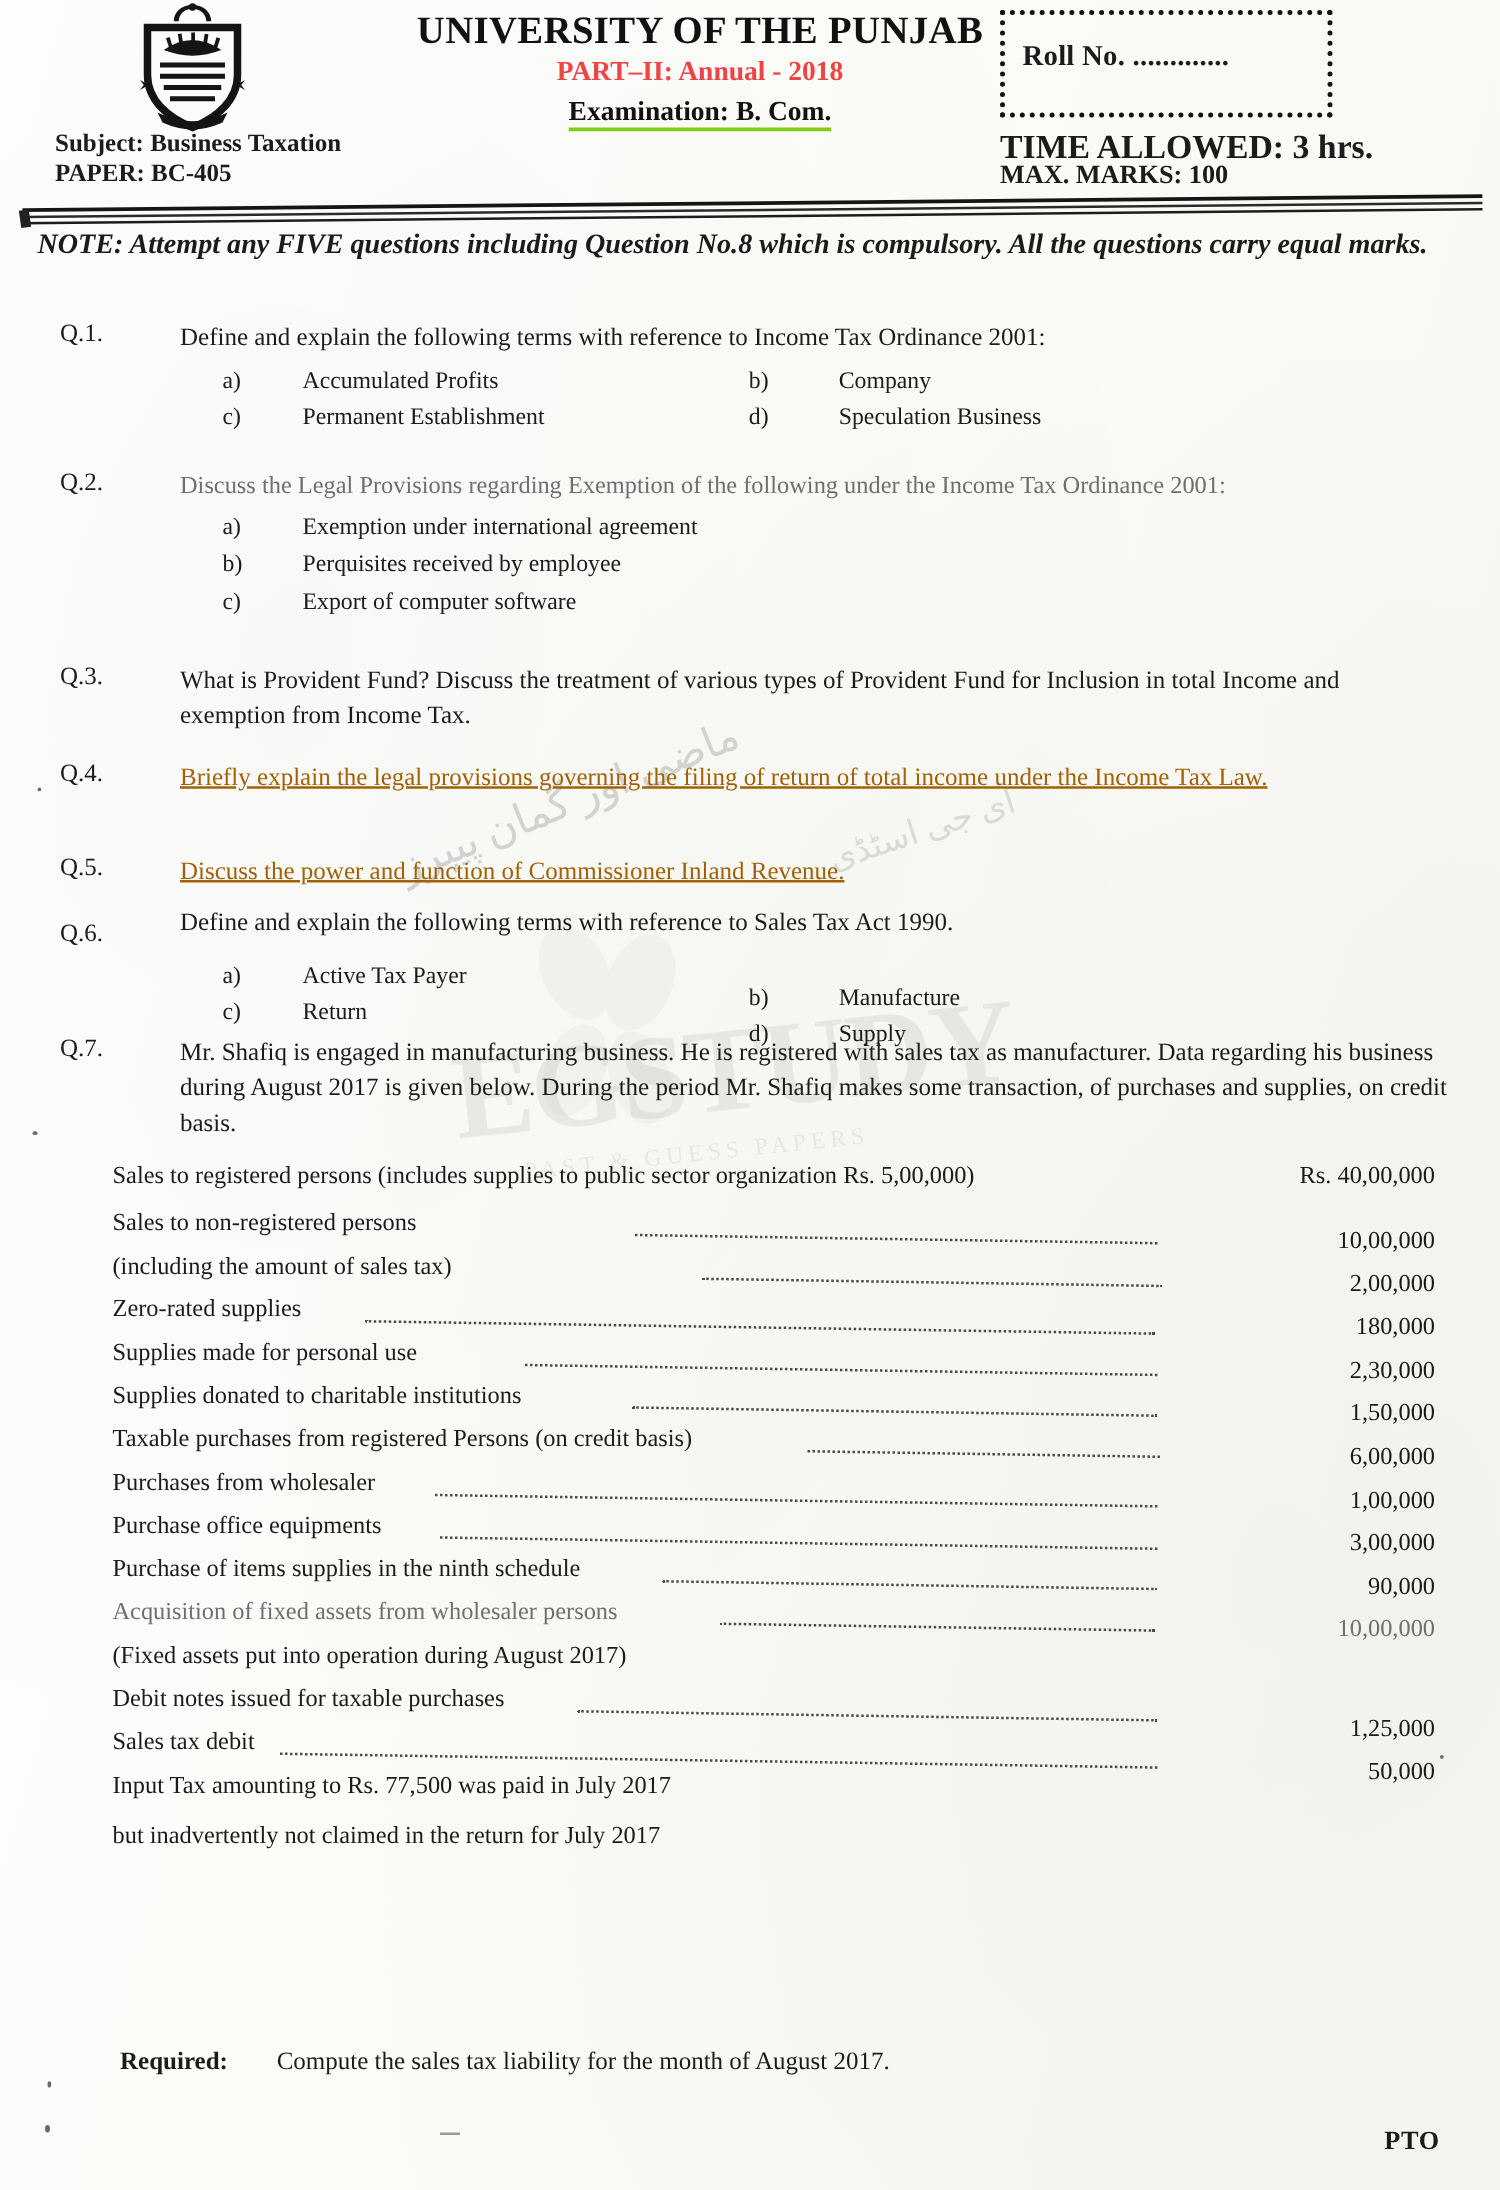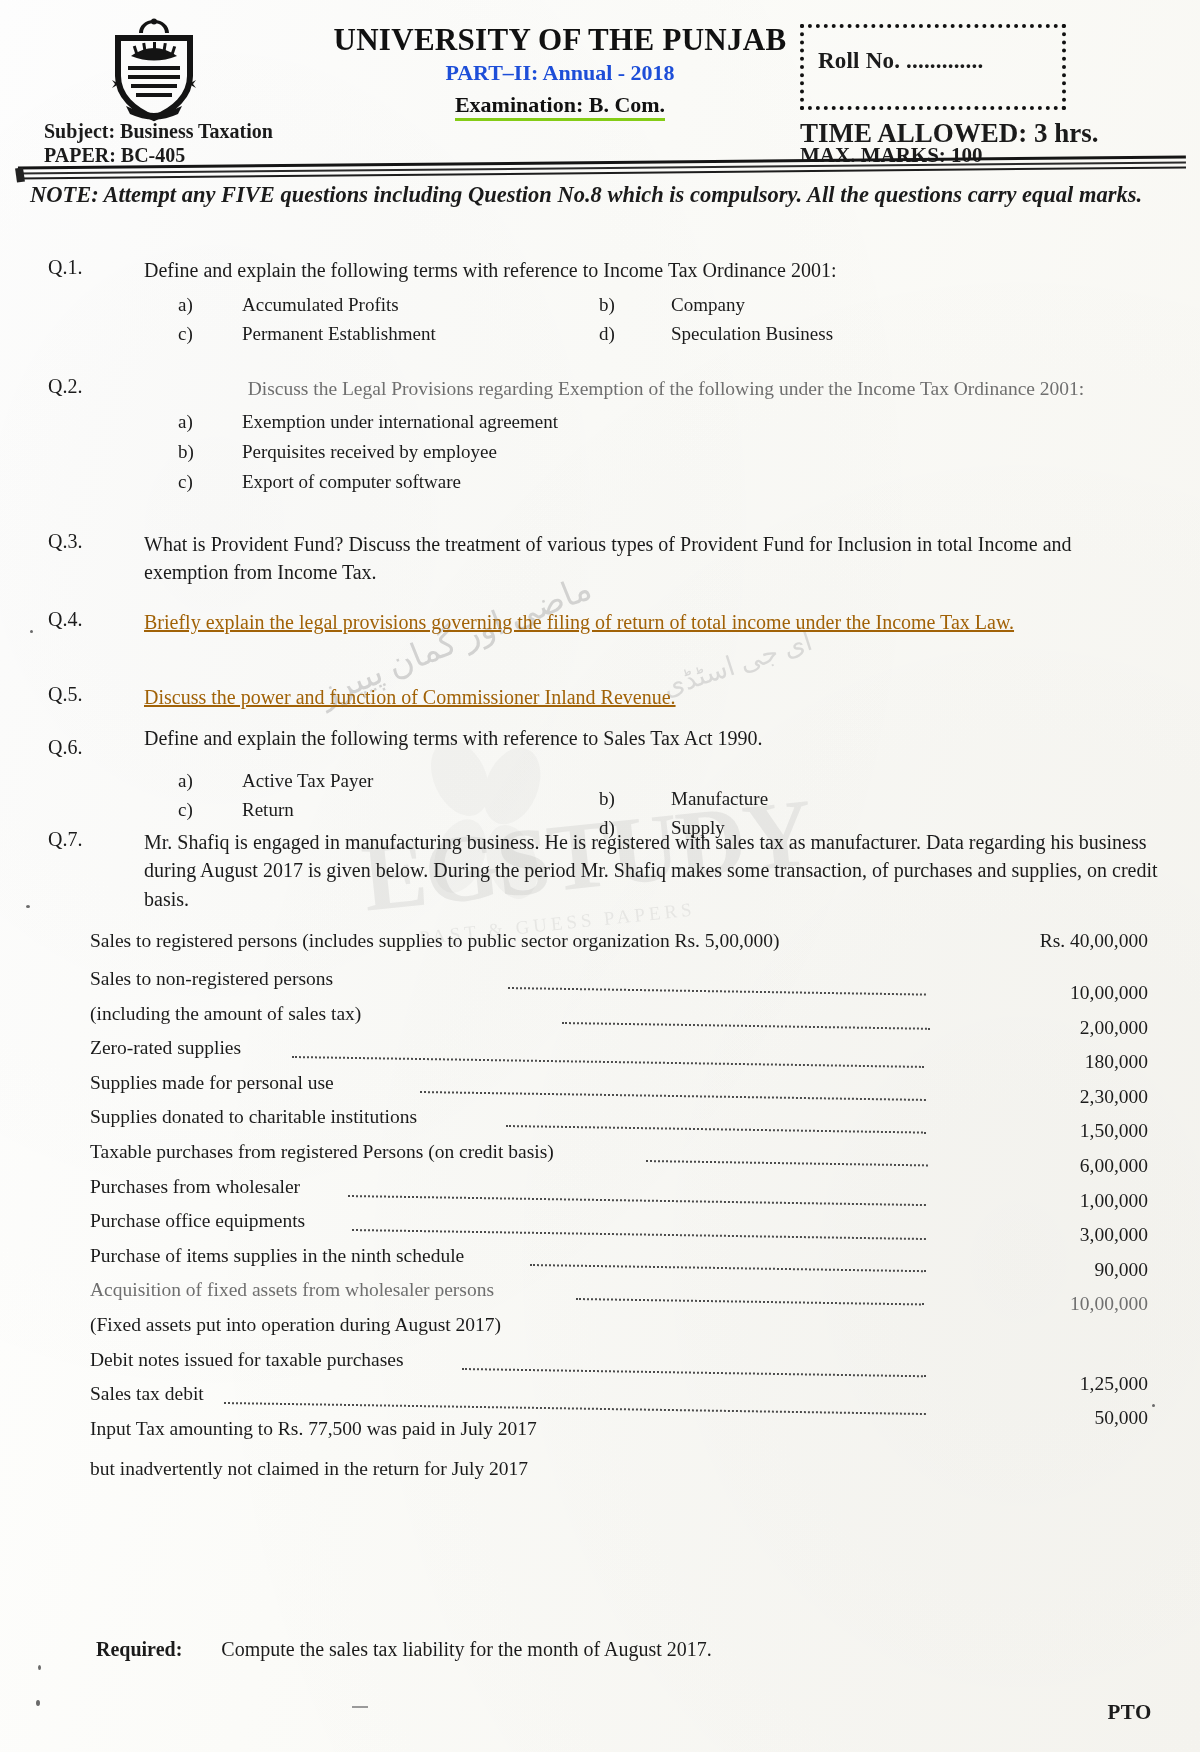--- a/index.html
+++ b/index.html
@@ -25,21 +25,21 @@
     background:
       radial-gradient(ellipse at 18% 30%, rgba(0,0,0,0.018), rgba(0,0,0,0) 55%),
       radial-gradient(ellipse at 85% 72%, rgba(0,0,0,0.022), rgba(0,0,0,0) 60%),
       linear-gradient(105deg, #ffffff 0%, #fbfbf8 42%, #f7f6f1 100%);
     pointer-events: none;
   }
 
   
   #header {
     position: absolute;
-    left: 0; top: 16px;
+    left: 0; top: 0;
     width: 1200px;
     height: 200px;
   }
   #crest {
     position: absolute;
     left: 98px; top: 2px;
     width: 112px; height: 104px;
   }
   #crest svg { display:block; }
 
@@ -53,21 +53,21 @@
     letter-spacing: 0.3px;
     color: #111;
   }
   #part-line {
     position: absolute;
     left: 300px; top: 44px;
     width: 520px;
     text-align: center;
     font-weight: bold;
     font-size: 22px;
-    color: #1d4ed8;
+    color: #ef4444;
   }
   #exam-line {
     position: absolute;
     left: 300px; top: 76px;
     width: 520px;
     text-align: center;
     font-weight: bold;
     font-size: 22px;
     color: #111;
   }
@@ -384,21 +384,21 @@
         <span class="sub-lab-a">c)</span>
         <span class="sub-txt-a">Permanent Establishment</span>
         <span class="sub-lab-b">d)</span>
         <span class="sub-txt-b">Speculation Business</span>
       </div>
     </div>
   </div>
 
   <div class="q" style="left:48px; top:375px;">
     <div class="q-num">Q.2.</div>
-    <div class="q-body faded" style="font-size:19.5px;text-align:center;">Discuss the Legal Provisions regarding Exemption of the following under the Income Tax Ordinance 2001:</div>
+    <div class="q-body faded" style="font-size:19.5px;">Discuss the Legal Provisions regarding Exemption of the following under the Income Tax Ordinance 2001:</div>
     <div class="sub-list">
       <div class="sub-item">
         <span class="lab">a)</span>
         <span class="txt">Exemption under international agreement</span>
       </div>
       <div class="sub-item">
         <span class="lab">b)</span>
         <span class="txt">Perquisites received by employee</span>
       </div>
       <div class="sub-item">

